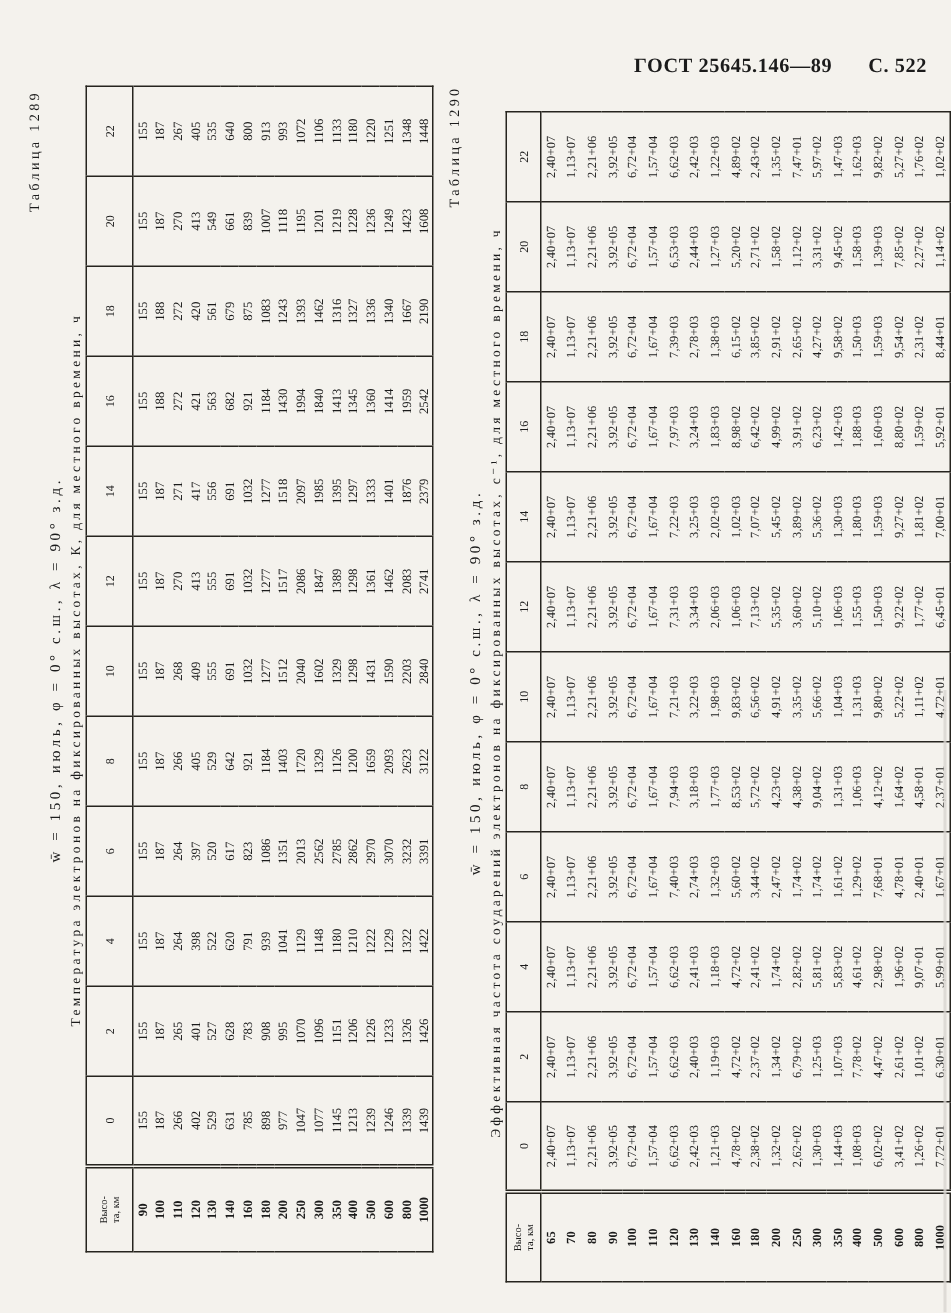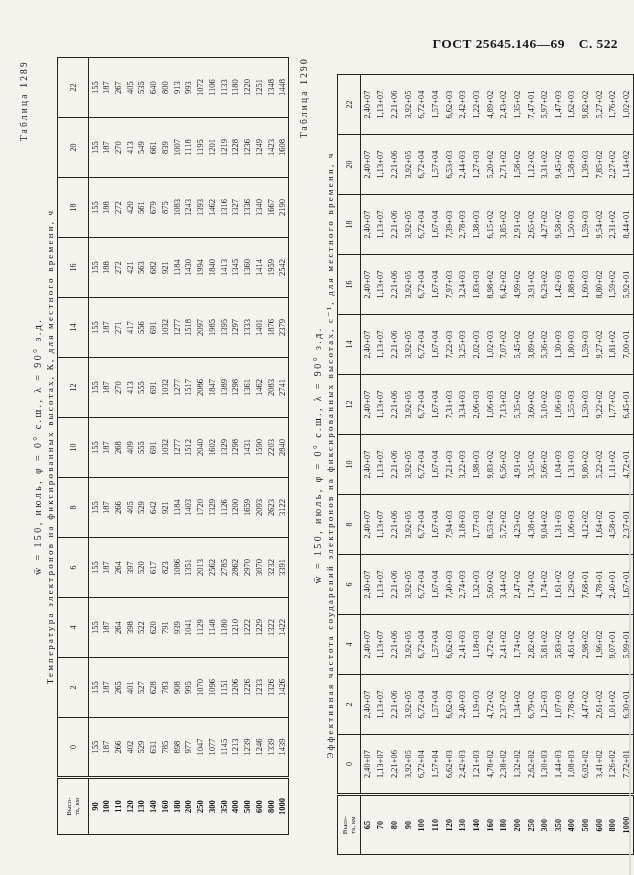--- a/index.html
+++ b/index.html
@@ -5,21 +5,21 @@
   html,body{margin:0;padding:0;}
   body{
     width:634px;height:875px;position:relative;overflow:hidden;
     background:#f4f2ed;color:#1b1b1b;
     font-family:"Liberation Serif","DejaVu Serif",serif;
   }
   .page-header{
     position:absolute;top:36px;right:16px;
     font-weight:bold;font-size:13.5px;letter-spacing:.4px;white-space:nowrap;
   }
-  .page-header .pg{margin-left:14px;}
+  .page-header .pg{margin-left:24px;}
   .scan-edge{
     position:absolute;right:3px;top:460px;bottom:0;width:2px;
     background:#d8d5cf;opacity:.8;
   }
   
   .block{
     position:absolute;transform:rotate(-90deg);transform-origin:0 0;
     display:flex;flex-direction:column;
   }
   #block1{left:18px;top:835px;width:777px;height:272px;}
@@ -59,21 +59,21 @@
   #block1 tbody tr{height:11.76px;}
   #block1 tbody td{font-size:8.5px;}
   #block2 thead tr{height:23px;}
   #block2 tbody tr{height:13.65px;}
   #block2 tbody td{font-size:8.3px;letter-spacing:.1px;}
 </style>
 </head>
 <body>
 
 <div class="page-header">
-  <span>ГОСТ 25645.146—69</span><span class="pg">С. 522</span>
+  <span>ГОСТ 25645.146—89</span><span class="pg">С. 522</span>
 </div>
 
 <div class="block" id="block1">
   <div class="tbl-label">Таблица 1289</div>
   <div class="tbl-title">w̄ = 150, июль, φ = 0° с.ш., λ = 90° з.д.</div>
   <div class="tbl-subtitle">Температура электронов на фиксированных высотах, К, для местного времени, ч</div>
   <table>
       <colgroup>
         <col class="altc">
         <col class="hrc">

